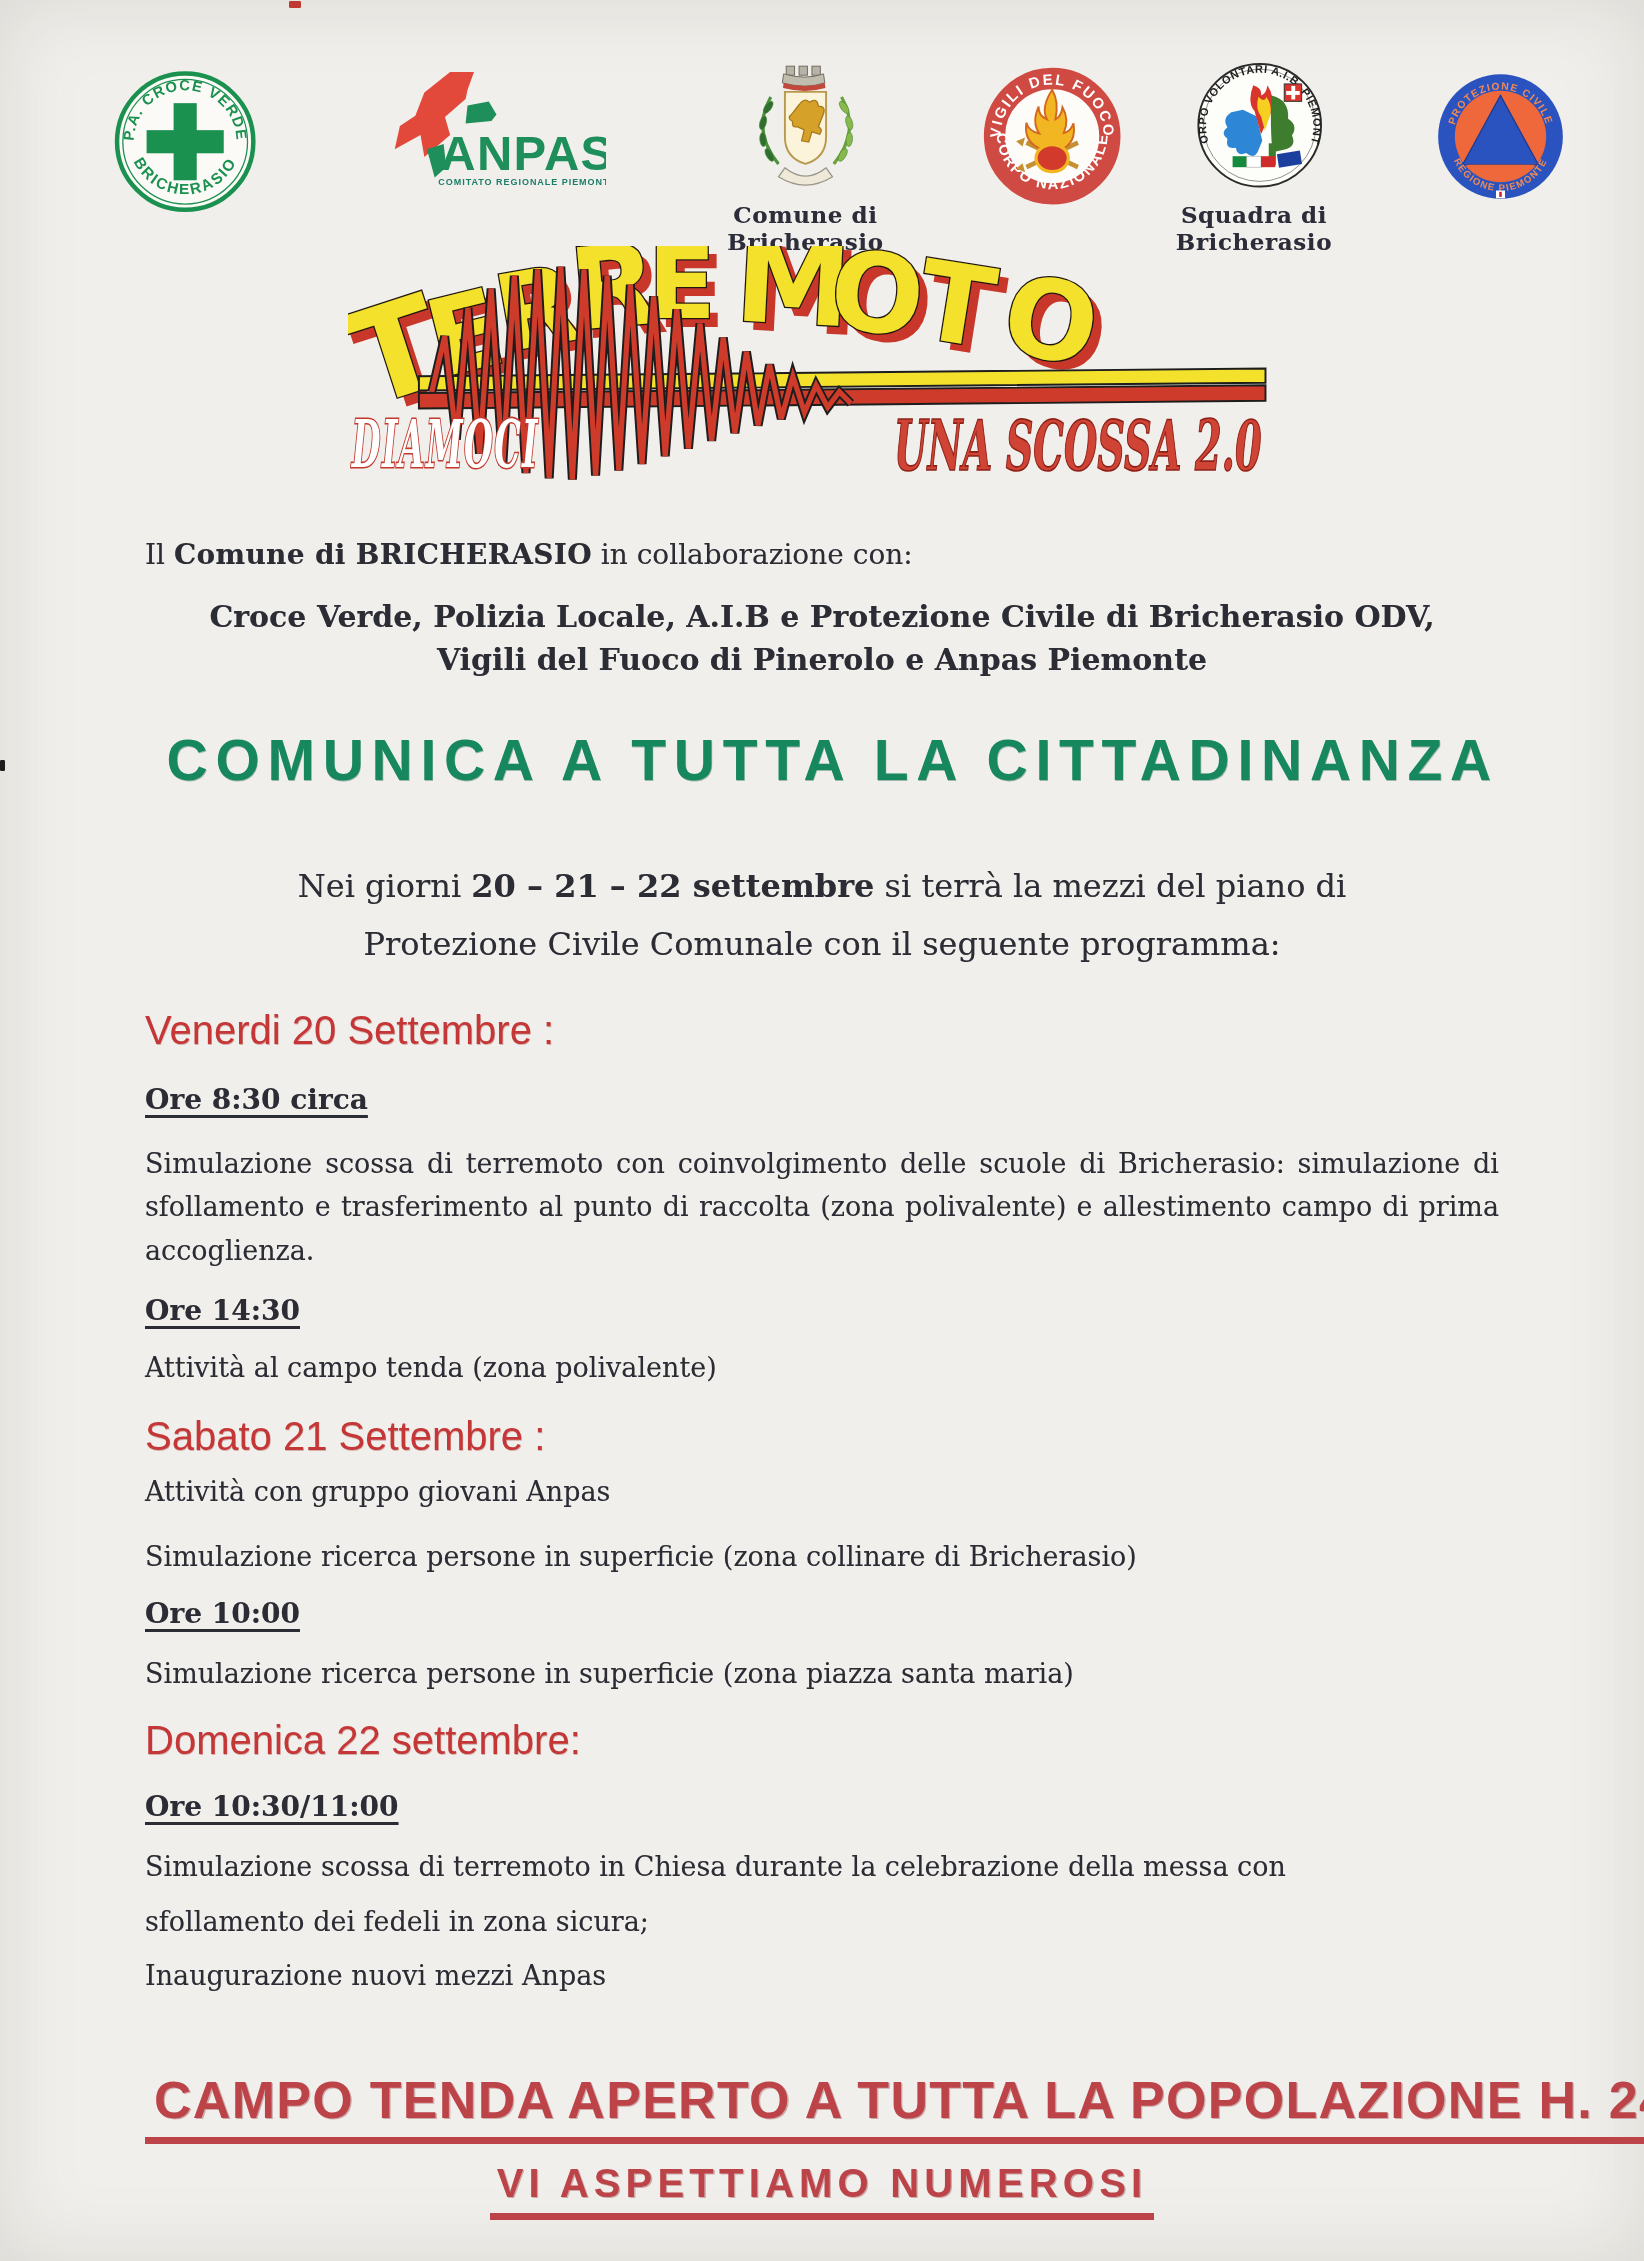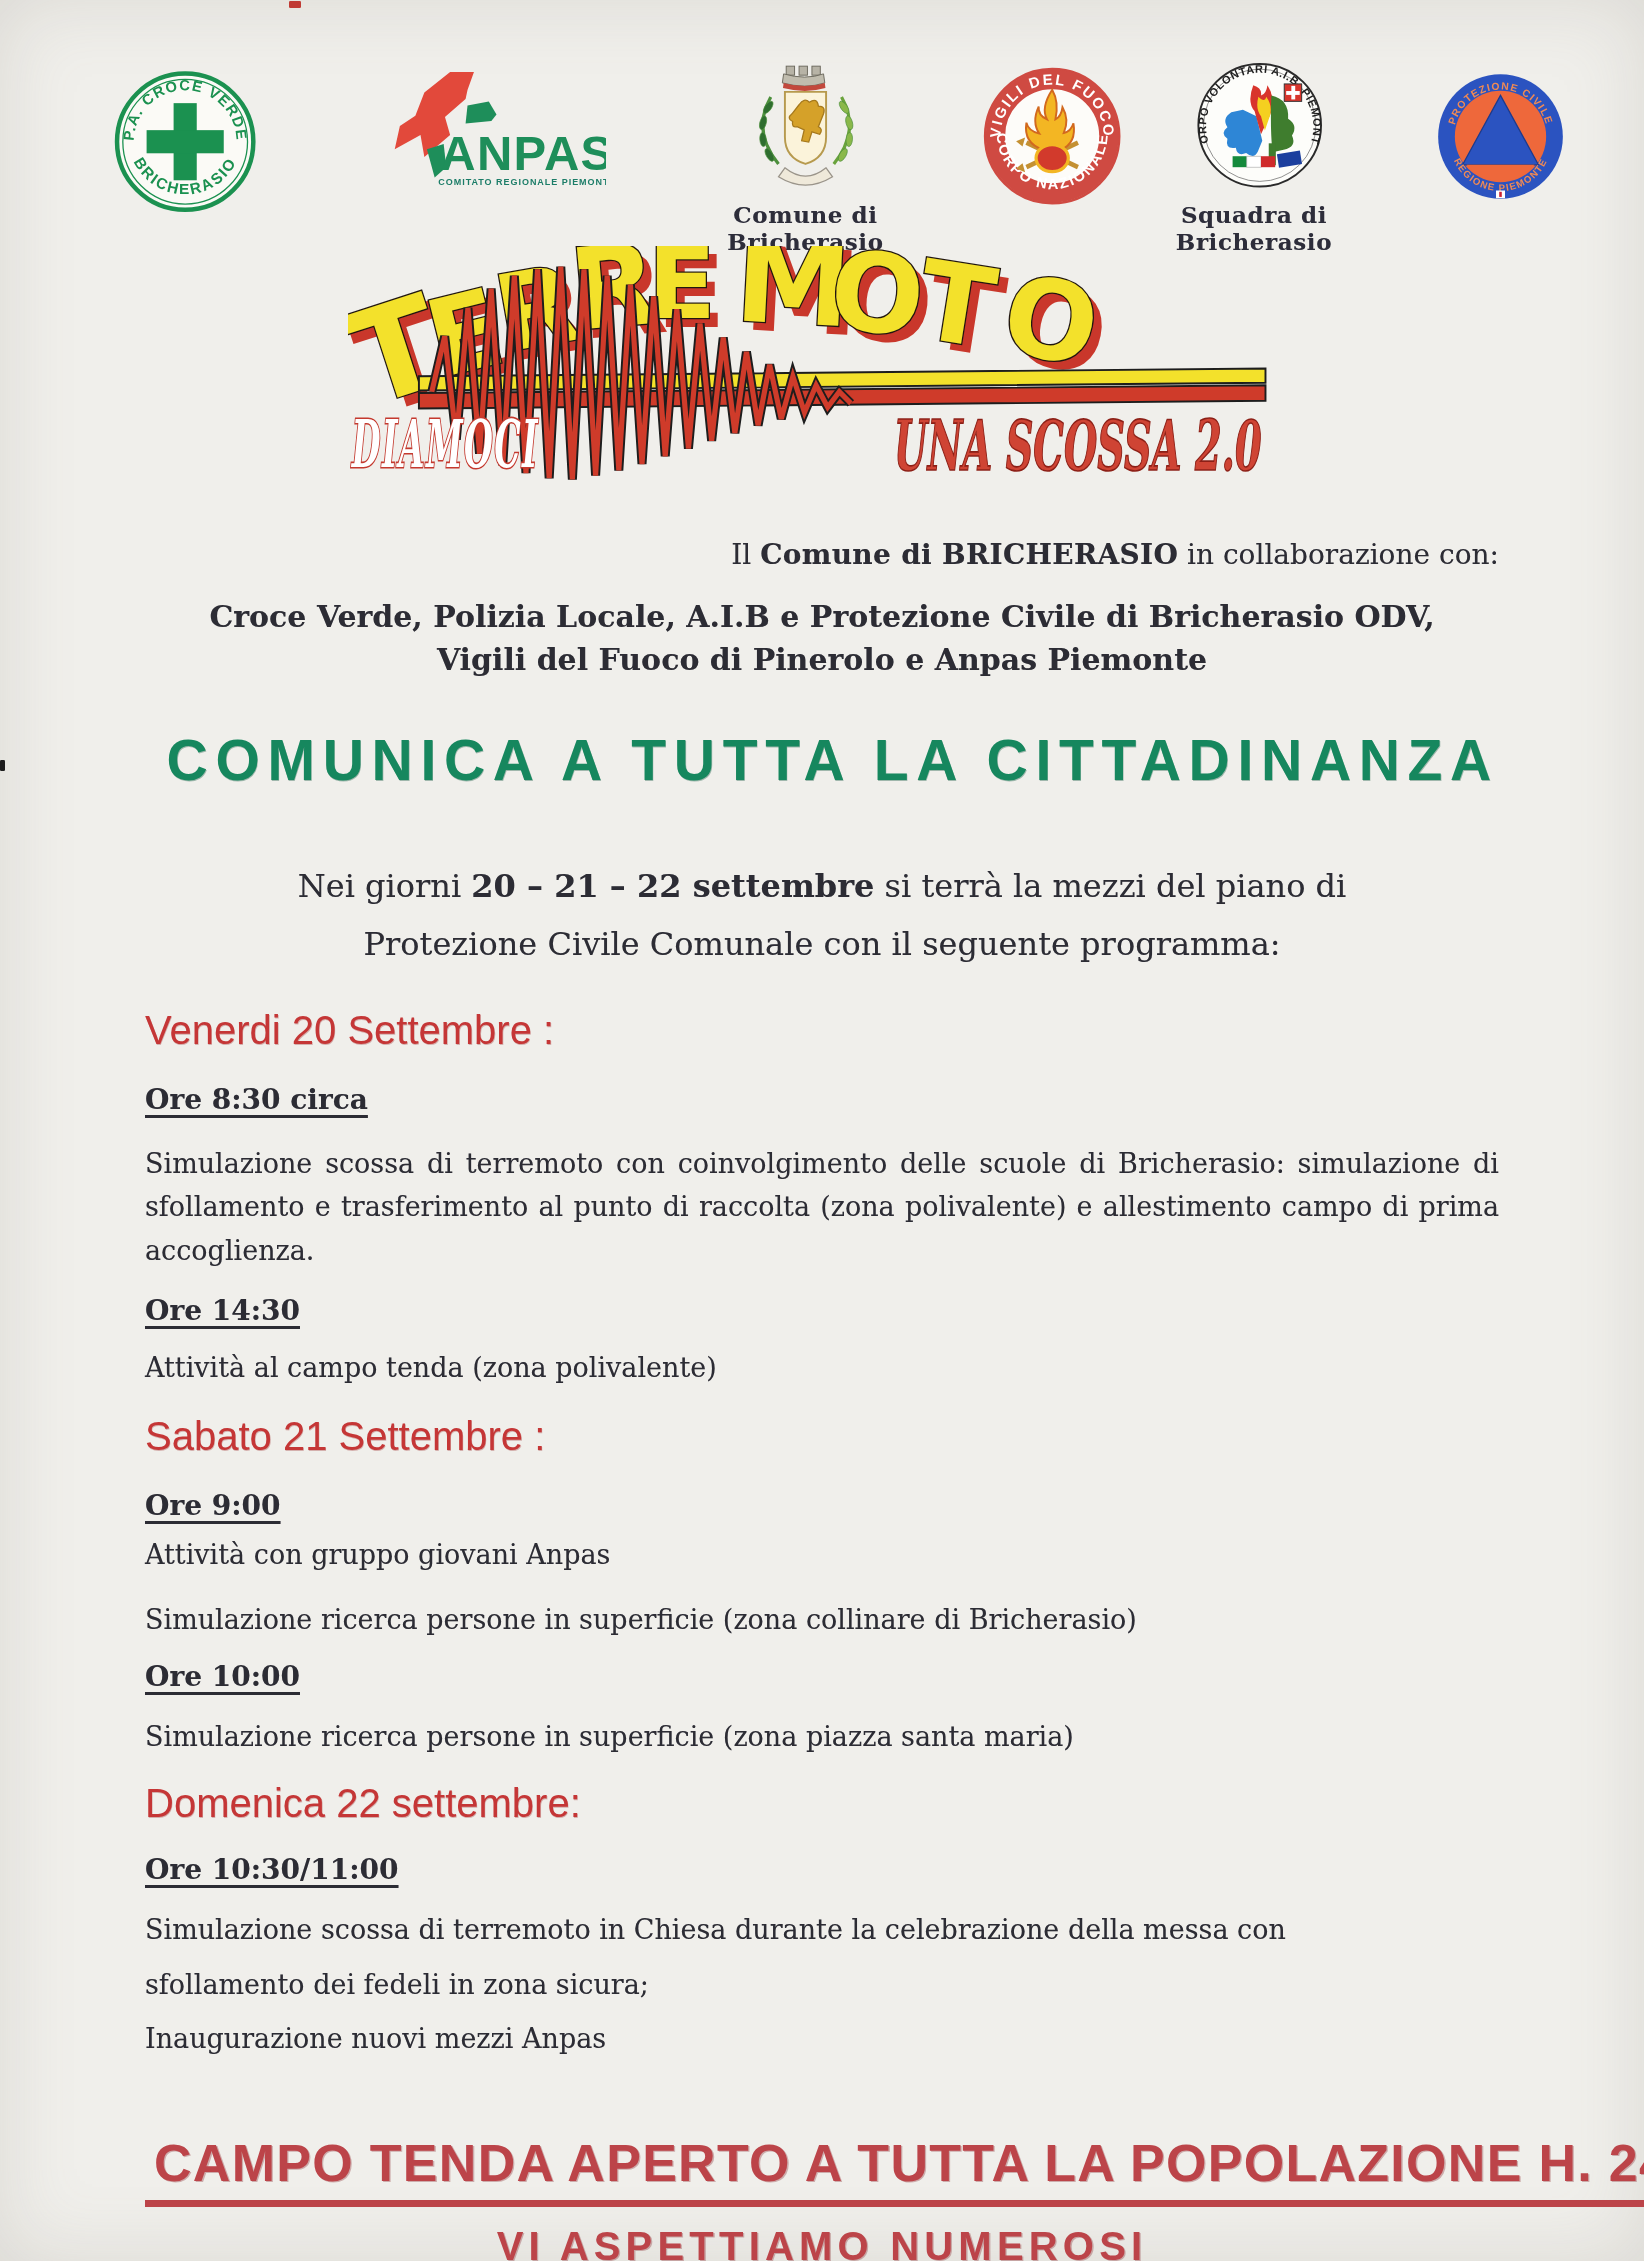--- a/index.html
+++ b/index.html
@@ -19,21 +19,21 @@
   .logo{position:absolute}
   .logo-caption{position:absolute;font-weight:bold;font-size:23px;color:#2d2d3a;text-align:center;
         letter-spacing:0.6px;text-shadow:0 0 0.6px rgba(40,40,60,.35)}
   .speck{position:absolute;background:#1c1c1c;border-radius:1.3px}
   .speck.red{background:#c03a34}
   .diamond{transform:rotate(45deg)}
   
   .terremoto{position:absolute;left:348px;top:246px;width:922px;height:240px}
   
   .content{position:relative;padding:0 145px;text-shadow:0 0 0.6px rgba(30,30,45,.28)}
-  .intro1{margin-top:14px;font-size:28px;text-align:right}
+  .intro1{margin-top:14px;font-size:28px;text-align:left}
   .intro1 b{letter-spacing:0.3px}
   .intro2{margin-top:28px;font-size:30px;font-weight:bold;text-align:center}
   .intro3{margin-top:7.7px;font-size:30px;font-weight:bold;text-align:center}
   .announce{margin-top:50px;font-family:"Liberation Sans",sans-serif;font-weight:bold;
         font-size:57px;letter-spacing:7.7px;color:var(--green);text-align:right;white-space:nowrap;
         text-shadow:0.6px 0.6px 0.6px rgba(10,80,55,.35)}
   .prog-intro{margin-top:64px;font-size:32px;line-height:1.82;text-align:center}
   .section-title{font-family:"Liberation Sans",sans-serif;font-weight:normal;font-size:40px;
         color:var(--red-head);text-shadow:0.6px 0.6px 0.6px rgba(150,30,30,.3)}
   .t-venerdi{margin-top:35px}
@@ -240,21 +240,20 @@
 
     <p class="prog-intro"><span>Nei giorni </span><b>20 – 21 – 22 settembre</b><span> si terrà la mezzi del piano di</span><br><span>Protezione Civile Comunale con il seguente programma:</span></p>
 
     <h2 class="section-title t-venerdi">Venerdi 20 Settembre :</h2>
     <p class="time mt-e">Ore 8:30 circa</p>
     <p class="para just mt-b">Simulazione scossa di terremoto con coinvolgimento delle scuole di Bricherasio: simulazione di sfollamento e trasferimento al punto di raccolta (zona polivalente) e allestimento campo di prima accoglienza.</p>
     <p class="time mt-c">Ore 14:30</p>
     <p class="para mt-d">Attività al campo tenda (zona polivalente)</p>
 
     <h2 class="section-title t-sabato">Sabato 21 Settembre :</h2>
-    <p class="time mt-e">Ore 9:00</p>
     <p class="para mt-f">Attività con gruppo giovani Anpas</p>
     <p class="para mt-c">Simulazione ricerca persone in superficie (zona collinare di Bricherasio)</p>
     <p class="time mt-g">Ore 10:00</p>
     <p class="para mt-c">Simulazione ricerca persone in superficie (zona piazza santa maria)</p>
 
     <h2 class="section-title t-domenica">Domenica 22 settembre:</h2>
     <p class="time mt-h">Ore 10:30/11:00</p>
     <p class="para mt-c">Simulazione scossa di terremoto in Chiesa durante la celebrazione della messa con</p>
     <p class="para mt-f">sfollamento dei fedeli in zona sicura;</p>
     <p class="para mt-f">Inaugurazione nuovi mezzi Anpas</p>

